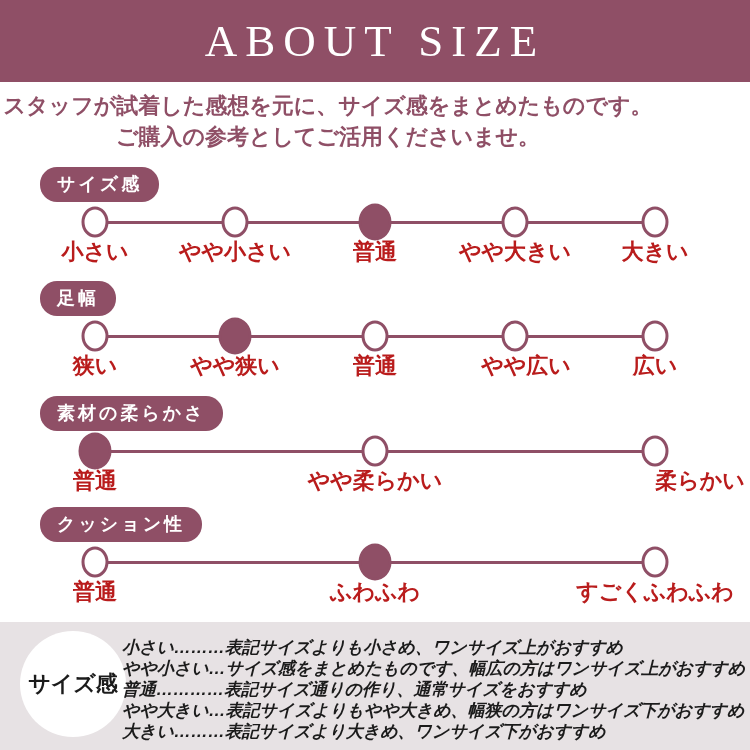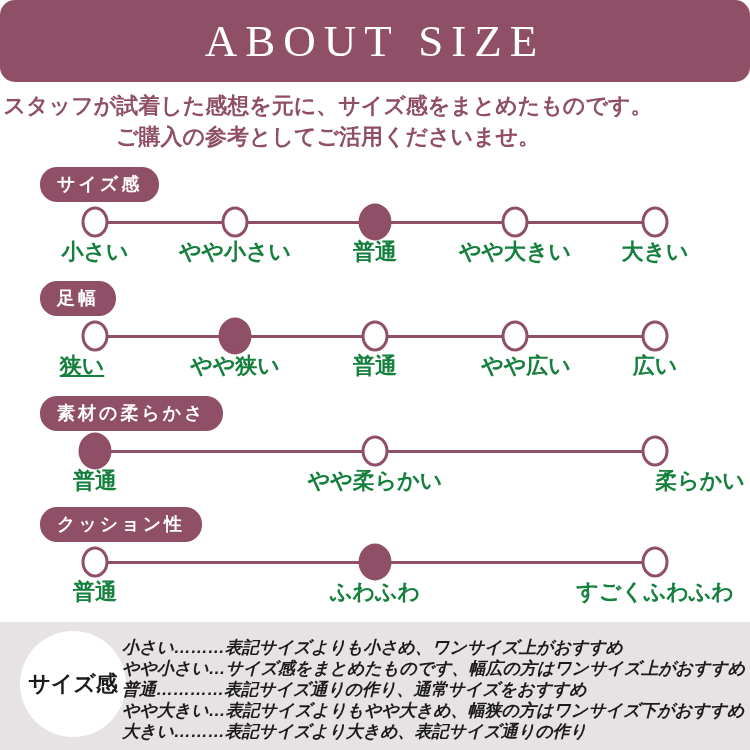--- a/index.html
+++ b/index.html
@@ -13,21 +13,21 @@
     width: 750px; height: 750px;
     overflow: hidden;
     background: #ffffff;
   }
 
   
   .header {
     position: absolute; left: 0; top: 0;
     width: 750px; height: 82px;
     background: #8F4F66;
-    display: flex; align-items: center; justify-content: center; border-radius: 15px;
+    display: flex; align-items: center; justify-content: center;
   }
   .header-title {
     font-family: "Liberation Serif", serif;
     font-size: 45px;
     color: #ffffff;
     letter-spacing: 8px;
     font-weight: 400;
     white-space: nowrap;
   }
 
@@ -67,21 +67,21 @@
     transform: translate(-50%, -50%);
   }
   .scale-dot.selected {
     width: 27px; height: 31px;
     background: #8F4F66;
   }
   .scale-point-label {
     position: absolute;
     transform: translateX(-50%);
     font-size: 22px; font-weight: bold;
-    color: #15803d;
+    color: #b91c1c;
     white-space: nowrap;
   }
 
   
   .legend {
     position: absolute; left: 0; top: 622px;
     width: 750px; height: 128px;
     background: #E7E2E4;
   }
   .legend-circle {
@@ -130,21 +130,21 @@
         <div class="scale-point-label" style="left: 375px; top: 70px;">普通</div>
         <div class="scale-dot" style="left: 515px; top: 55px;"></div>
         <div class="scale-point-label" style="left: 515px; top: 70px;">やや大きい</div>
         <div class="scale-dot" style="left: 655px; top: 55px;"></div>
         <div class="scale-point-label" style="left: 655px; top: 70px;">大きい</div>
       </div>
       <div class="scale-group" style="top: 281px;">
         <div class="scale-badge">足幅</div>
         <div class="scale-track" style="top: 53.5px;"></div>
         <div class="scale-dot" style="left: 95px; top: 55px;"></div>
-        <div class="scale-point-label" style="left: 82px; top: 70px; text-decoration: underline;">狭い</div>
+        <div class="scale-point-label" style="left: 95px; top: 70px;">狭い</div>
         <div class="scale-dot selected" style="left: 235px; top: 55px;"></div>
         <div class="scale-point-label" style="left: 235px; top: 70px;">やや狭い</div>
         <div class="scale-dot" style="left: 375px; top: 55px;"></div>
         <div class="scale-point-label" style="left: 375px; top: 70px;">普通</div>
         <div class="scale-dot" style="left: 515px; top: 55px;"></div>
         <div class="scale-point-label" style="left: 526px; top: 70px;">やや広い</div>
         <div class="scale-dot" style="left: 655px; top: 55px;"></div>
         <div class="scale-point-label" style="left: 655px; top: 70px;">広い</div>
       </div>
       <div class="scale-group" style="top: 396px;">
@@ -171,17 +171,17 @@
 
   <div class="legend">
     <div class="legend-circle">
       <span class="legend-title">サイズ感</span>
     </div>
     <div class="legend-rows" id="legend-rows">
         <div class="legend-row">小さい………表記サイズよりも小さめ、ワンサイズ上がおすすめ</div>
         <div class="legend-row">やや小さい…サイズ感をまとめたものです、幅広の方はワンサイズ上がおすすめ</div>
         <div class="legend-row">普通…………表記サイズ通りの作り、通常サイズをおすすめ</div>
         <div class="legend-row">やや大きい…表記サイズよりもやや大きめ、幅狭の方はワンサイズ下がおすすめ</div>
-        <div class="legend-row">大きい………表記サイズより大きめ、表記サイズ通りの作り</div>
+        <div class="legend-row">大きい………表記サイズより大きめ、ワンサイズ下がおすすめ</div>
       </div>
   </div>
 
 </div>
 
 </body></html>

